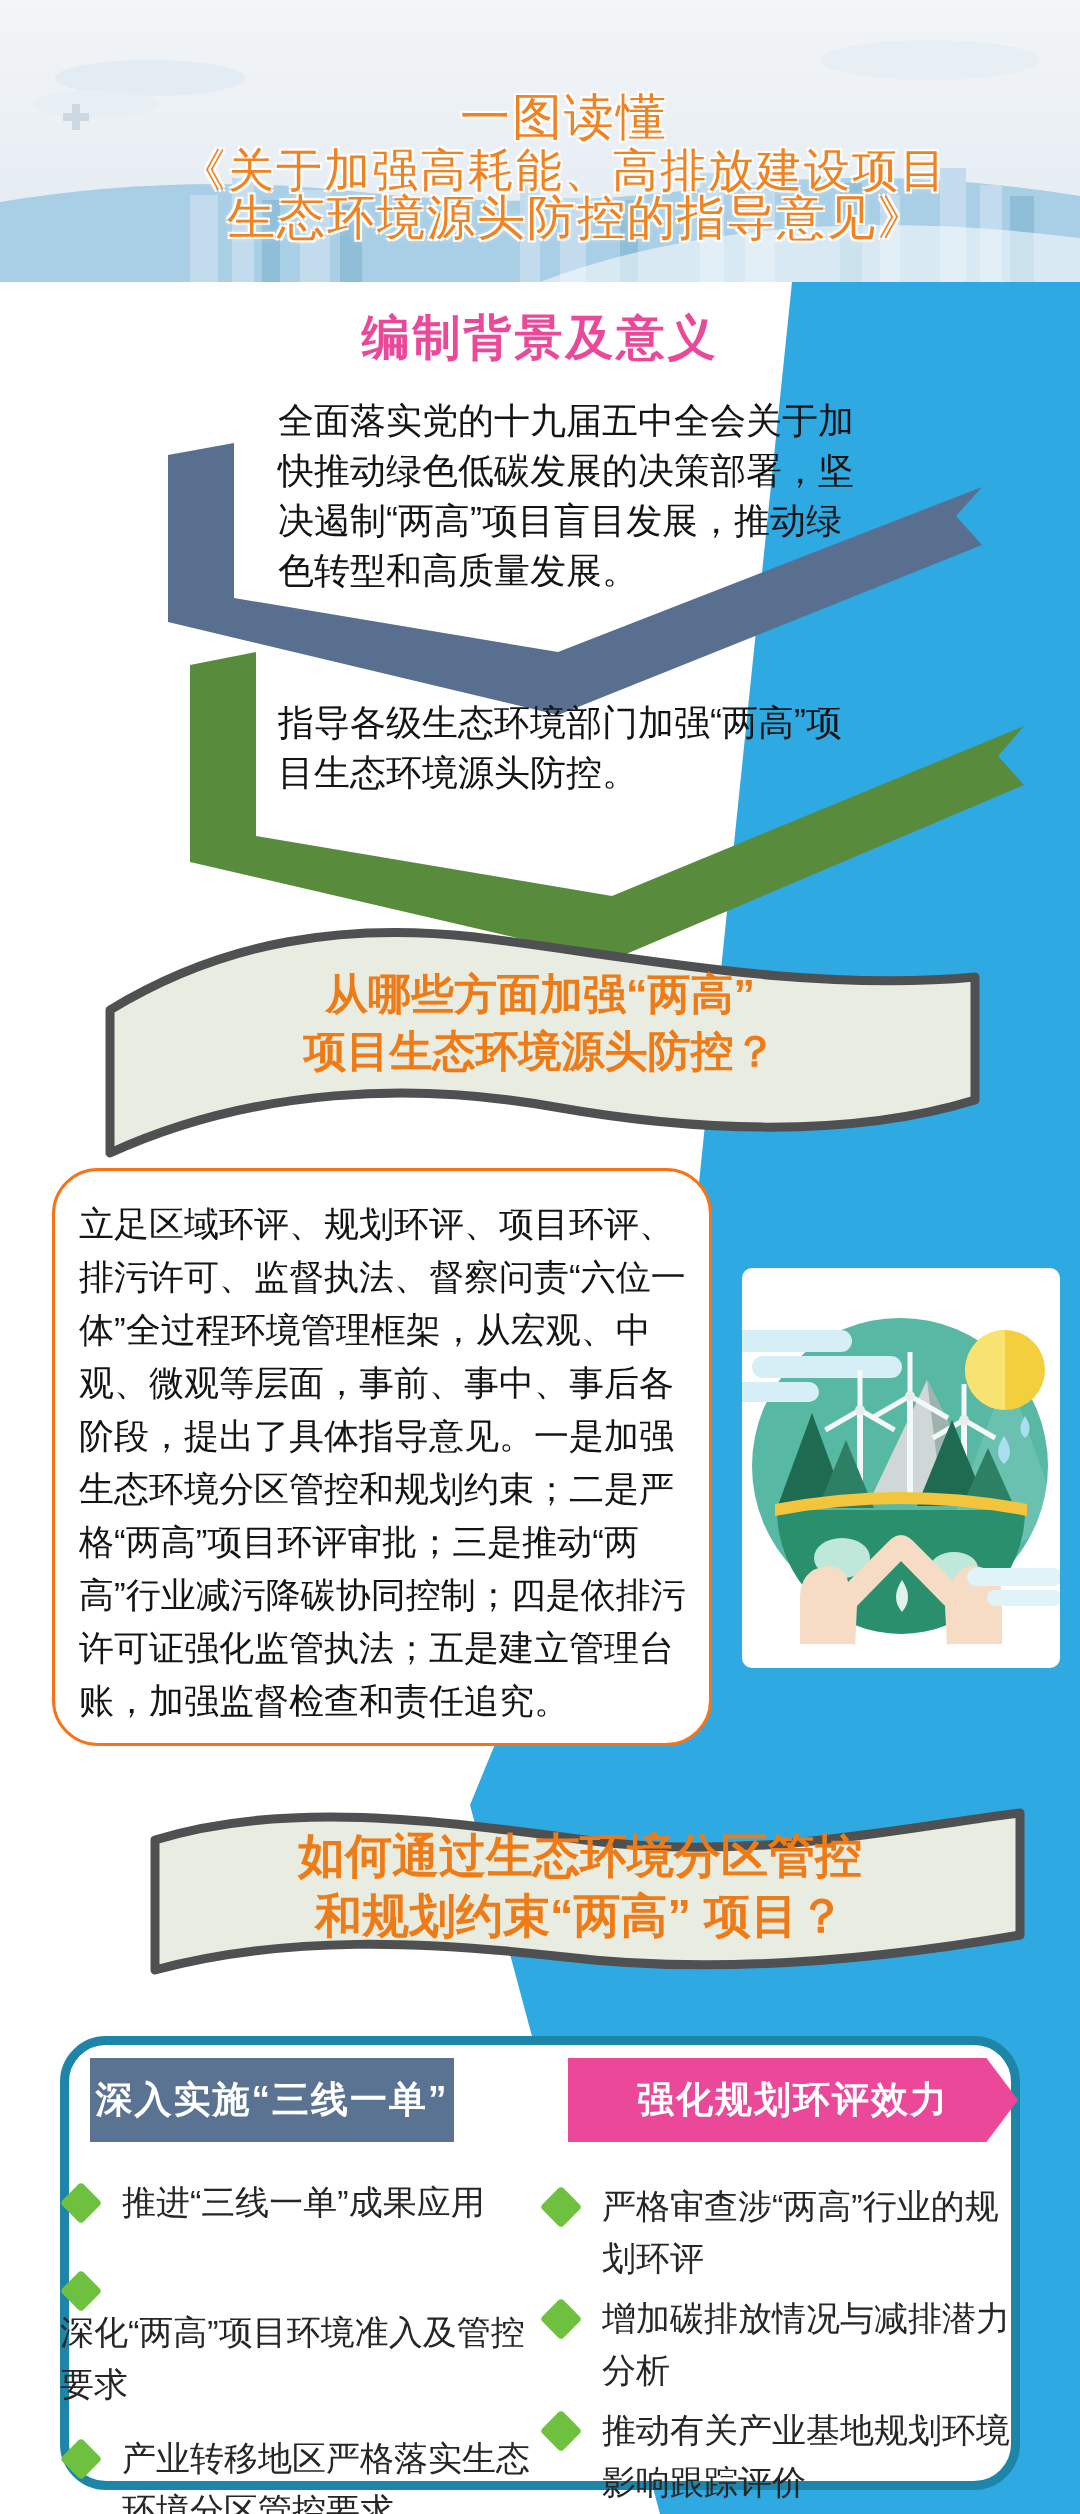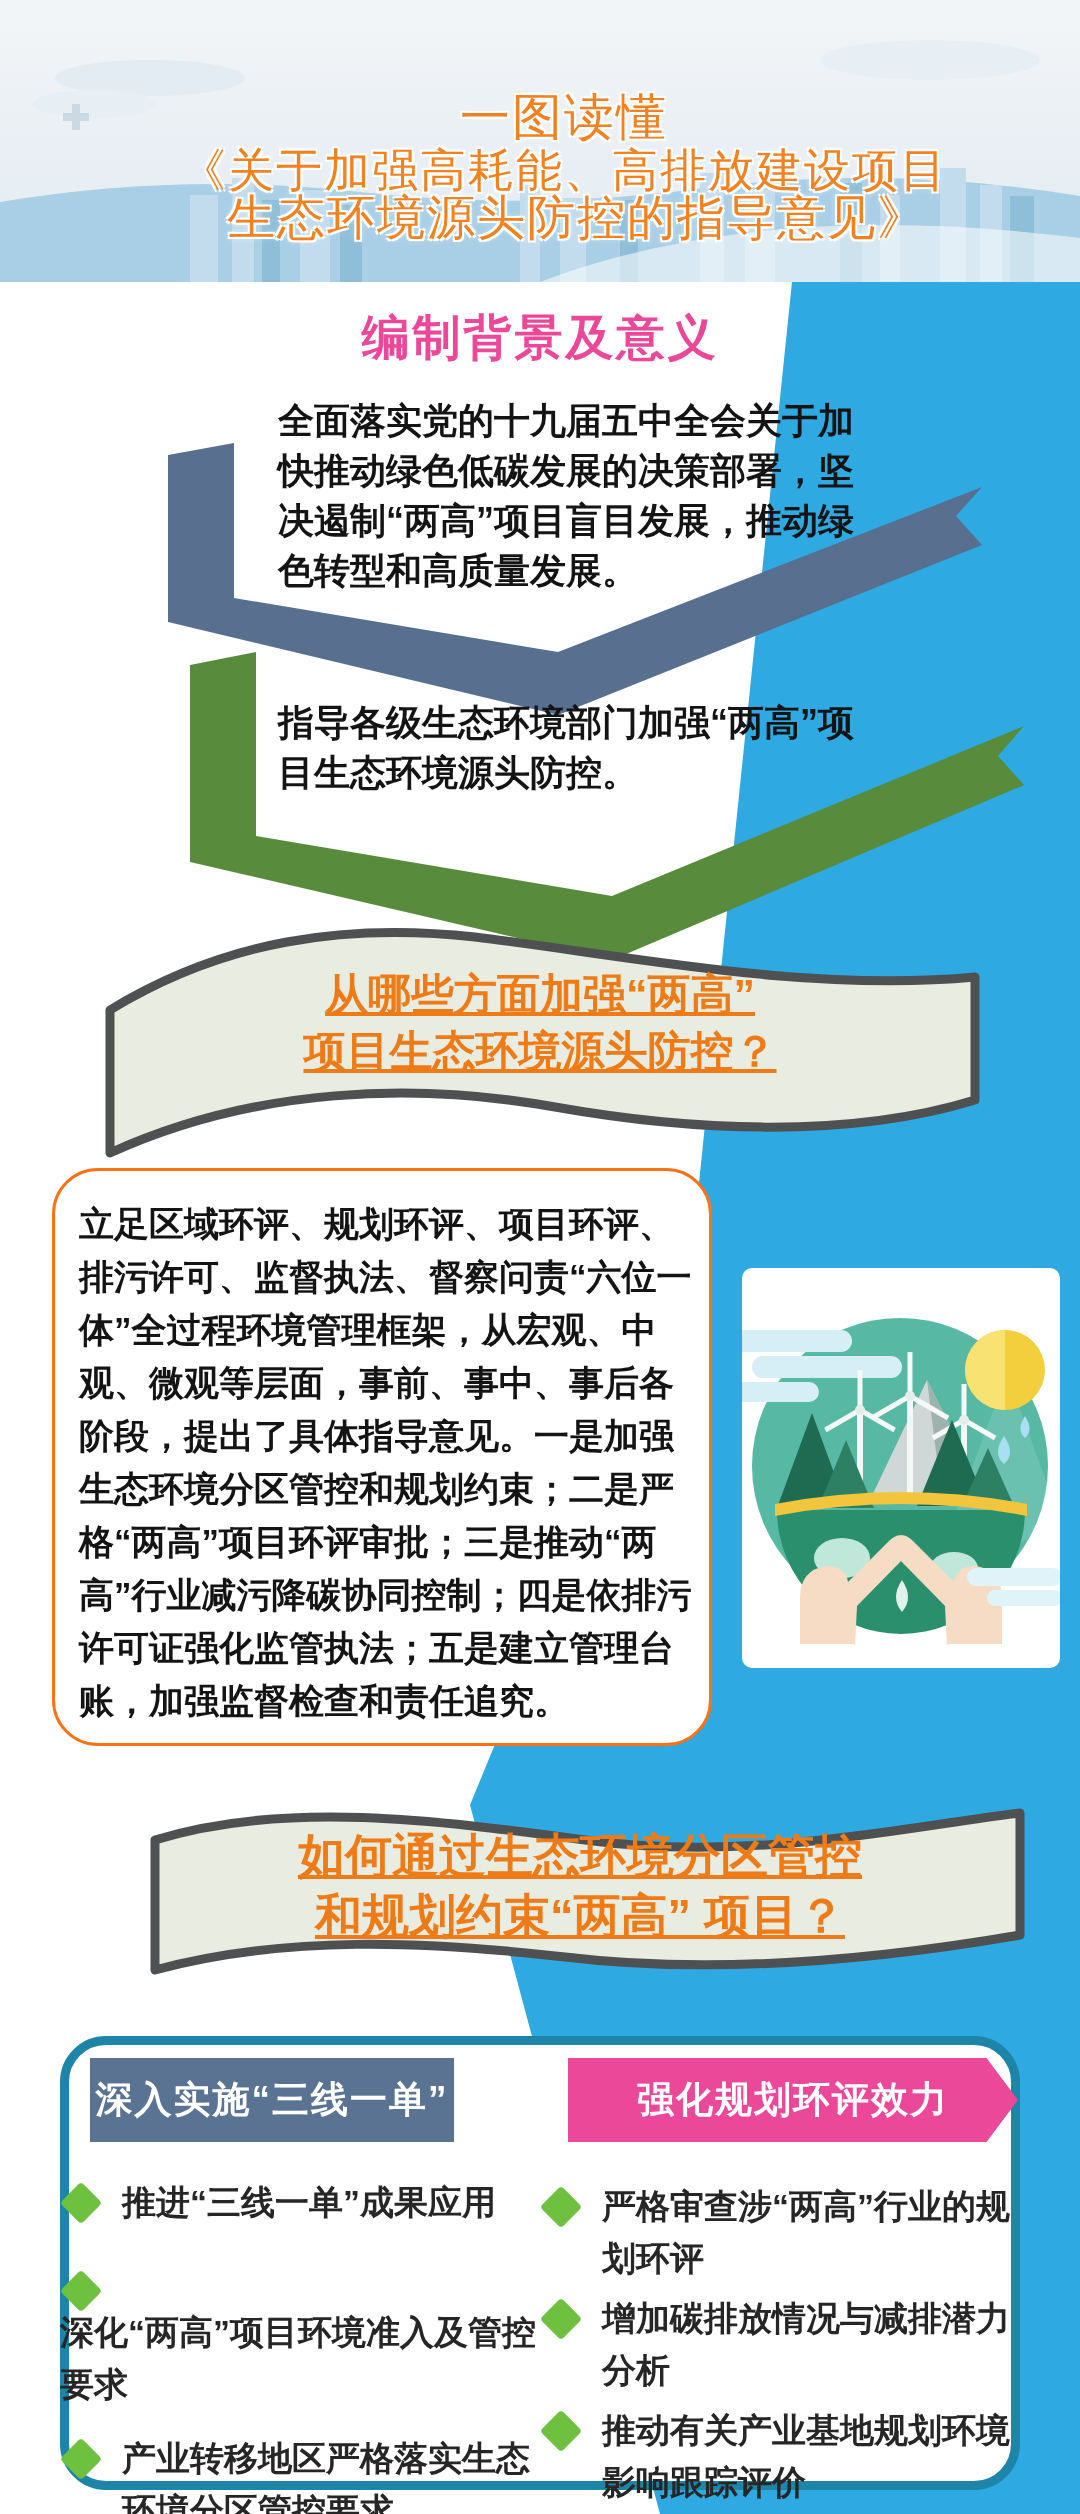--- a/index.html
+++ b/index.html
@@ -21,26 +21,26 @@
     position:absolute;left:0;width:100%;text-align:center;font-weight:normal;color:#f08222;
     text-shadow:-2px -2px 0 #fff,2px -2px 0 #fff,-2px 2px 0 #fff,2px 2px 0 #fff,0 0 6px rgba(255,255,255,.85);
     letter-spacing:2px;z-index:3;margin-left:24px;
   }
   .hdr-1{top:84px;font-size:50px;}
   .hdr-2{top:140px;font-size:46px;}
   .hdr-3{top:186px;font-size:48px;padding-left:13px;}
   
   .decor{position:absolute;left:0;top:0;z-index:1;pointer-events:none;}
   
-  .abs{position:absolute;z-index:2;font-weight:bold;}
+  .abs{position:absolute;z-index:2;}
   .sec-title{top:306px;left:0;width:100%;text-align:center;font-size:48px;font-weight:bold;color:#ec4899;letter-spacing:3px;}
   .para{left:278px;width:592px;font-size:36px;line-height:50px;color:#141414;}
   .para-1{top:396px;}
   .para-2{top:698px;}
-  .banner-text{text-align:center;font-weight:bold;color:#ee7b16;text-decoration:underline;}
+  .banner-text{text-align:center;font-weight:bold;color:#ee7b16;}
   .banner-text-1{left:115px;top:966px;width:850px;font-size:43px;line-height:57px;}
   .banner-text-2{left:140px;top:1826px;width:880px;font-size:47px;line-height:60px;}
   .overview-box{
     left:52px;top:1168px;width:660px;height:578px;box-sizing:border-box;
     border:3px solid #f97316;border-radius:46px;background:#fff;
     padding:26px 14px 0 24px;font-size:35px;line-height:53px;color:#141414;
   }
   .illu-card{left:742px;top:1268px;width:318px;height:400px;background:#ffffff;border-radius:10px;}
   .bottom-box{
     left:60px;top:2036px;width:960px;height:454px;box-sizing:border-box;

